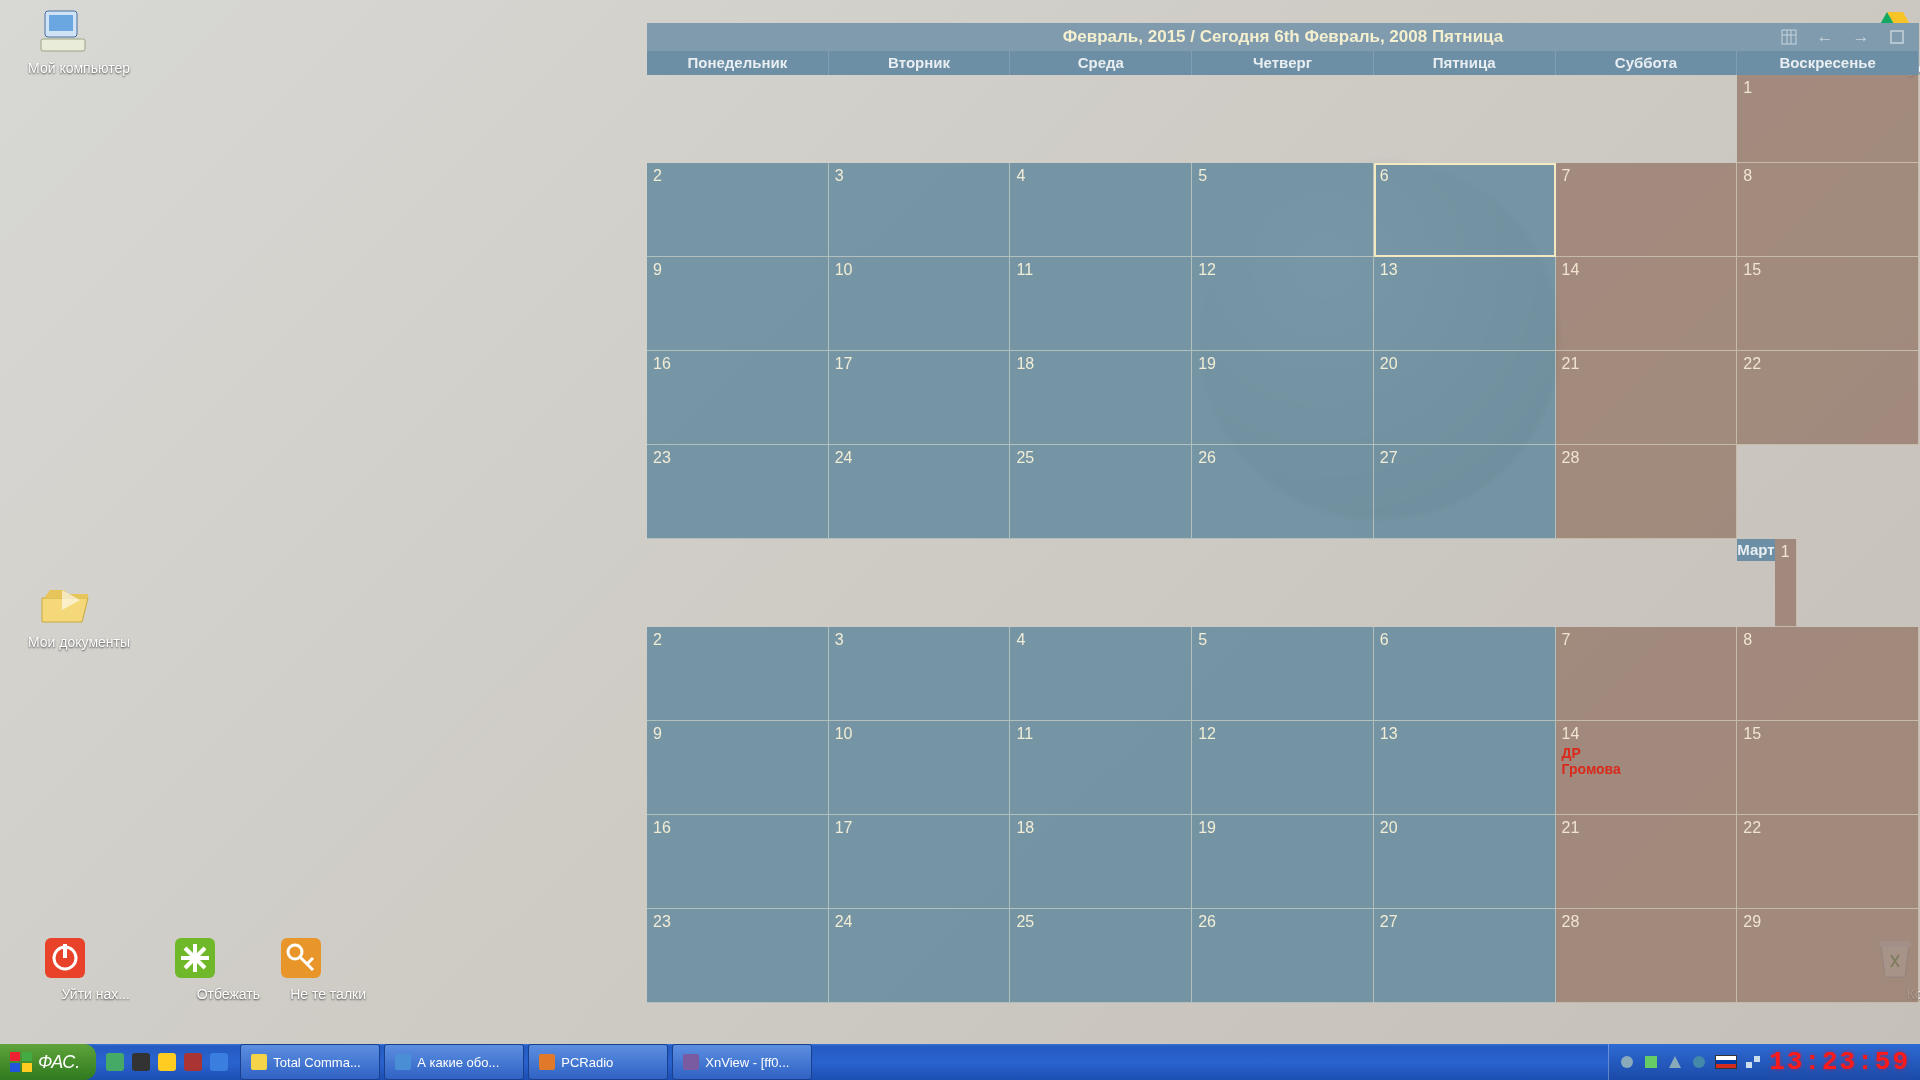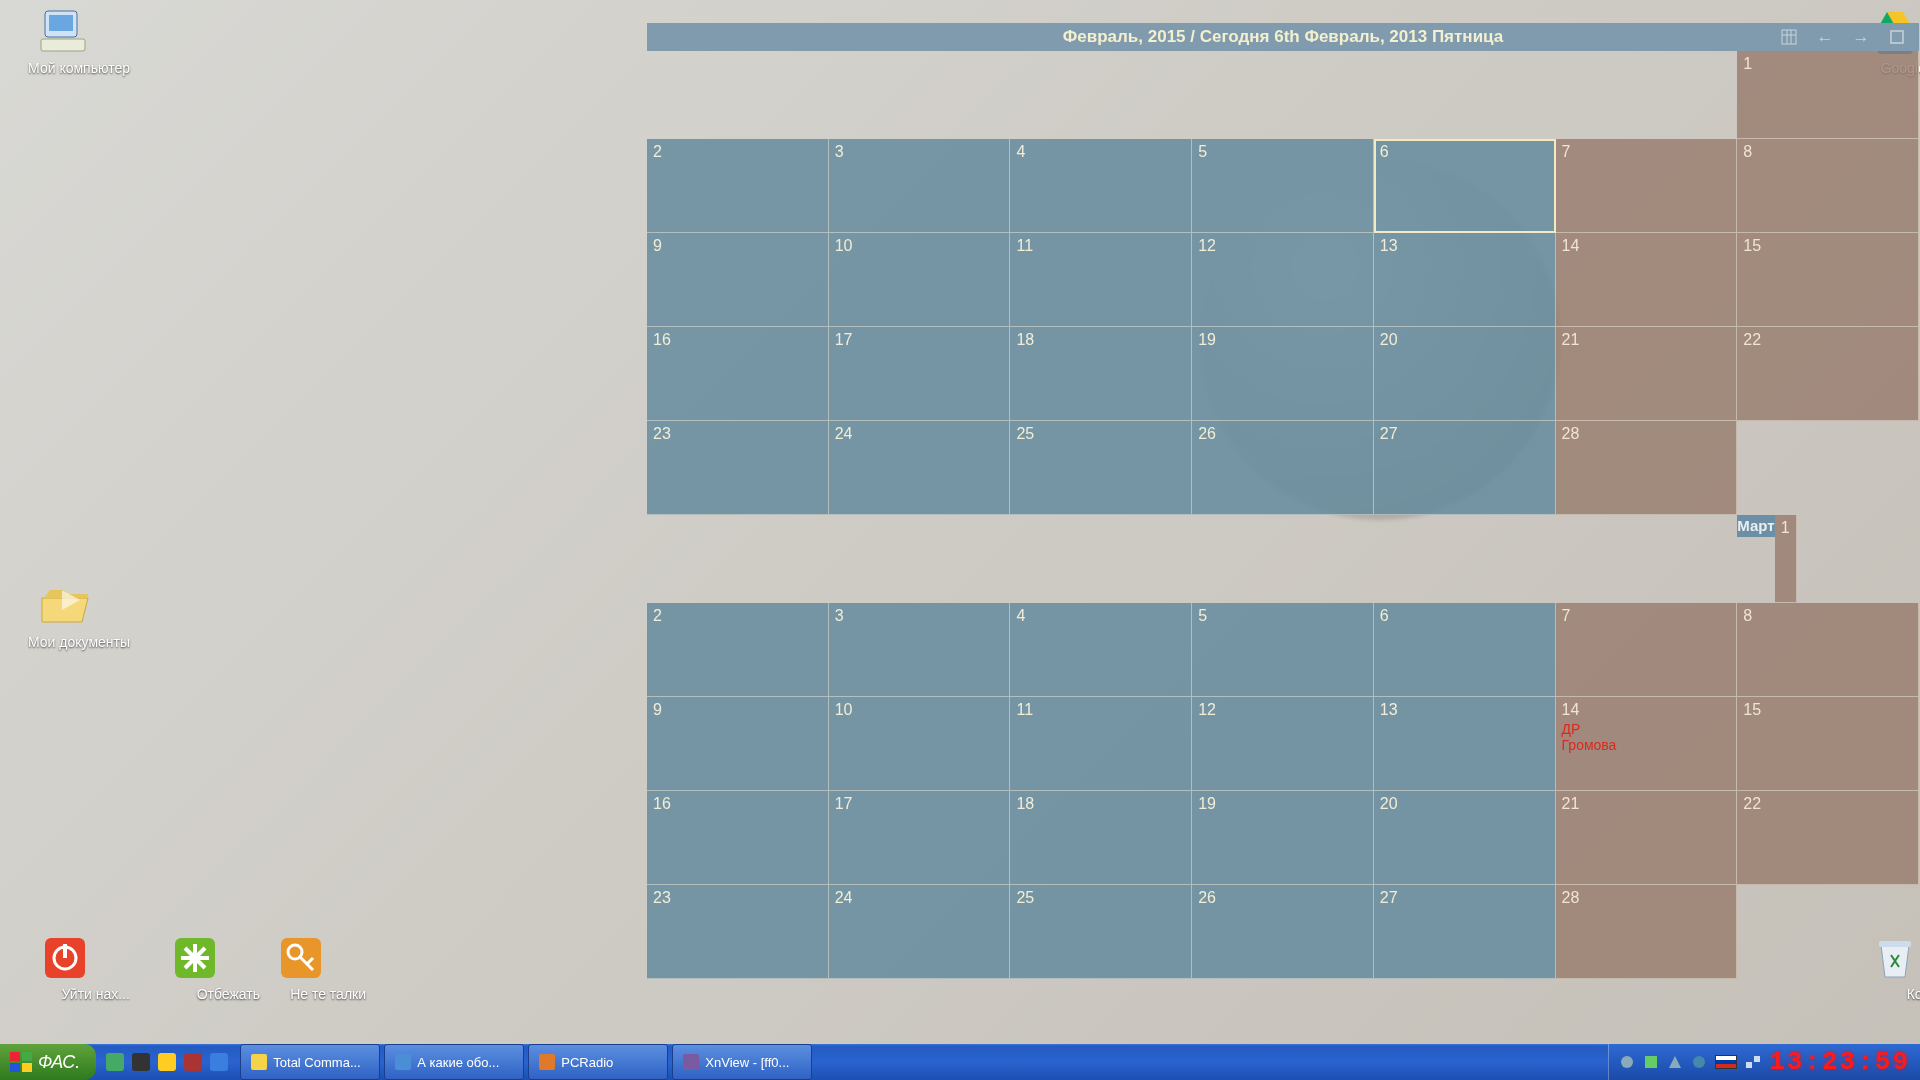--- a/index.html
+++ b/index.html
@@ -19,21 +19,21 @@
 .hbtn{position:absolute;top:0;height:28px;width:28px;color:#c8d4dc;display:flex;align-items:center;justify-content:center}
 .dow{display:grid;grid-template-columns:repeat(7,1fr);height:24px;background:#6d8fa5}
 .dow div{color:#e8eef1;font-size:15px;font-weight:bold;text-align:center;line-height:24px;border-right:1px solid rgba(255,255,255,.15)}
 .grid{display:grid;grid-template-columns:repeat(7,1fr)}
 .cell{position:relative;border:1px solid rgba(230,225,210,.55);border-top:none;border-left:none;padding:4px 6px;font-size:16px}
 .cell.reg{background:rgba(102,140,158,.86);color:#f2edd6;height:94px}
 .cell.reg.short{height:88px}
 .cell.wk{background:rgba(150,122,106,.78);color:#f1e4d0}
 .cell.today{outline:2px solid #f3eac2;outline-offset:-2px}
 .cell.empty{background:transparent;border:none}
-.cell .ev{color:#d92a1c;font-size:14px;font-weight:normal;line-height:16px;margin-top:2px}
+.cell .ev{color:#d92a1c;font-size:14px;font-weight:bold;line-height:16px;margin-top:2px}
 .mhead{background:#6d8fa5;color:#e8eef1;font-weight:bold;font-size:15px;text-align:center;height:22px;line-height:22px}
 
 
 .tb{position:absolute;left:0;bottom:0;width:100%;height:36px;background:linear-gradient(#3a76d6,#245bc2 6%,#2a63cf 50%,#1c4fb3);display:flex;align-items:center;color:#fff;font-size:14px}
 .start{height:100%;padding:0 16px 0 10px;display:flex;align-items:center;gap:6px;background:linear-gradient(#5fa33a,#2f7a1f);font-style:italic;font-weight:normal;font-size:18px;border-radius:0 12px 12px 0}
 .ql{display:flex;align-items:center;gap:8px;padding:0 10px;height:100%}
 .ql i{width:18px;height:18px;display:block;background:#7aa0de;border-radius:3px}
 .task{height:28px;margin:0 2px;padding:17px 10px;display:flex;align-items:center;gap:6px;background:linear-gradient(#5c8fe0,#2f62c4);border:1px solid #1a3f8c;border-radius:3px;min-width:140px;font-size:13px}
 .task .ic{width:16px;height:16px;border-radius:2px}
 .tray{margin-left:auto;height:100%;display:flex;align-items:center;gap:8px;padding:0 10px;background:linear-gradient(#2e6ad4,#1b4aa8);border-left:1px solid rgba(255,255,255,.3)}
@@ -116,36 +116,45 @@
         <path d="M8 10h28l-4 32H12z" fill="#e8eef4" stroke="#8aa5bc"></path>
         <rect x="6" y="6" width="32" height="6" rx="2" fill="#cddcea"></rect>
         <path d="M18 20l4 6-4 6m8-12l-4 6 4 6" stroke="#2a8a3a" stroke-width="2" fill="none"></path>
       </svg>
  </div>
     <span>Корзина</span>
 </div>
 
 <div class="cal">
  <div class="calh">
-  <span>Февраль, 2015 / Сегодня 6th Февраль, 2013 Пятница</span>
+  <span>Февраль, 2015 / Сегодня 6th Февраль, 2008 Пятница</span>
   <div class="hbtn" style="right:116px">
         <svg width="16" height="16">
           <rect x="1" y="1" width="14" height="14" fill="none" stroke="#c8d4dc"></rect>
           <line x1="1" y1="6" x2="15" y2="6" stroke="#c8d4dc"></line>
           <line x1="6" y1="1" x2="6" y2="15" stroke="#c8d4dc"></line>
           <line x1="10" y1="1" x2="10" y2="15" stroke="#c8d4dc"></line>
         </svg>
       </div>
   <div class="hbtn" style="right:80px">←</div>
   <div class="hbtn" style="right:44px">→</div>
   <div class="hbtn" style="right:8px">
         <svg width="14" height="14">
           <rect x="1" y="1" width="12" height="12" fill="none" stroke="#c8d4dc" stroke-width="1.5"></rect>
         </svg>
       </div>
+ </div>
+ <div class="dow">
+  <div>Понедельник</div>
+  <div>Вторник</div>
+  <div>Среда</div>
+  <div>Четверг</div>
+  <div>Пятница</div>
+  <div>Суббота</div>
+  <div>Воскресенье</div>
  </div>
  <div class="grid" id="grid-feb">
       <div class="cell empty"></div>
       <div class="cell empty"></div>
       <div class="cell empty"></div>
       <div class="cell empty"></div>
       <div class="cell empty"></div>
       <div class="cell empty"></div>
       <div class="cell reg wk short">1</div>
       <div class="cell reg">2</div>
@@ -265,20 +274,23 @@
       </div>
       <div class="cell reg">
         <div>26</div>
       </div>
       <div class="cell reg">
         <div>27</div>
       </div>
       <div class="cell reg wk">
         <div>28</div>
       </div>
+      <div class="cell reg wk">
+        <div>29</div>
+      </div>
     </div>
 </div>
 
 <div class="tb">
  <div class="start">
   <svg width="22" height="20">
         <rect x="0" y="0" width="10" height="9" fill="#e23"></rect>
         <rect x="12" y="0" width="10" height="9" fill="#4a4"></rect>
         <rect x="0" y="11" width="10" height="9" fill="#25d"></rect>
         <rect x="12" y="11" width="10" height="9" fill="#fc2"></rect>

